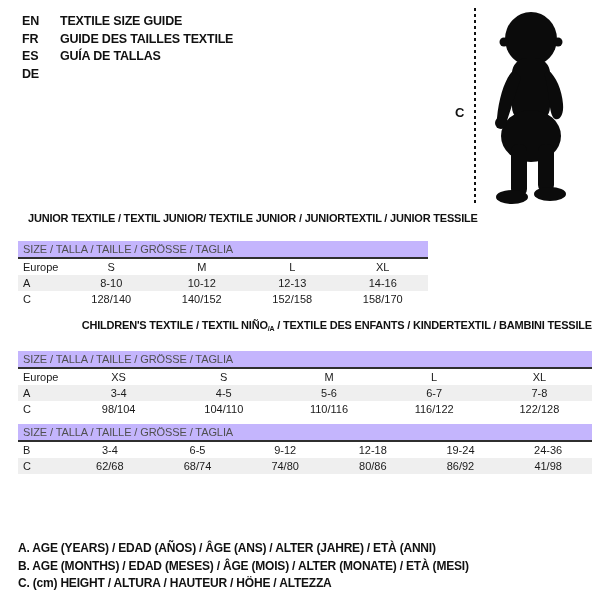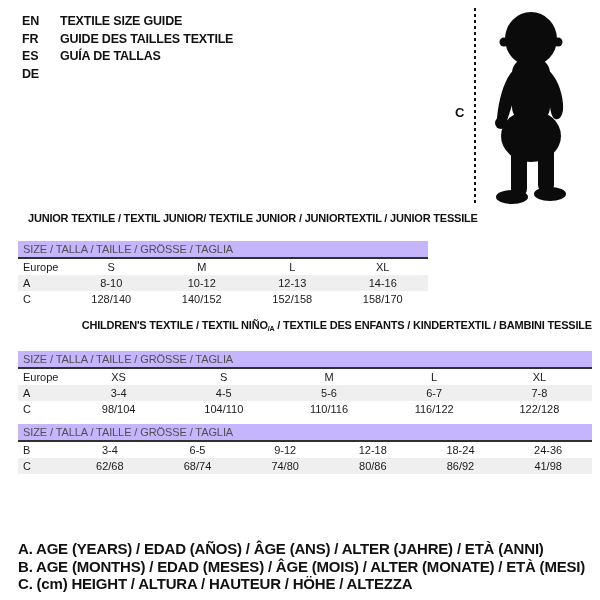--- a/index.html
+++ b/index.html
@@ -33,21 +33,21 @@
   .size-bar{
     background:#c4b5fd;color:#4f4f4f;font-size:11px;line-height:14px;
     padding:1px 0 1px 5px;border-bottom:2px solid #2f2f2f;letter-spacing:-0.1px;
   }
   table.size-table{width:100%;border-collapse:collapse;table-layout:fixed;font-size:11px;color:#1a1a1a;}
   table.size-table td{height:16px;text-align:center;padding:0;vertical-align:middle;}
   table.size-table td.lab{text-align:left;padding-left:5px;margin-left:20px;}
   col.col-label{width:48px;}
   tr.shaded{background:#efefef;}
   
-  .footnotes{position:absolute;left:18px;top:540px;font-size:15px;font-weight:bold;letter-spacing:-0.2px;line-height:17.5px;}
+  .footnotes{position:absolute;left:18px;top:540px;font-size:12px;font-weight:bold;letter-spacing:-0.2px;line-height:17.5px;}
 </style>
 </head>
 <body>
 
 <div class="page">
 
   <div class="lang-block">
     <div class="lang-row">
       <span class="lang-code">EN</span>
       <span class="lang-label">TEXTILE SIZE GUIDE</span>
@@ -172,21 +172,21 @@
           <col>
           <col>
         </colgroup>
       <tbody>
       <tr>
         <td class="lab">B</td>
         <td>3-4</td>
         <td>6-5</td>
         <td>9-12</td>
         <td>12-18</td>
-        <td>18-24</td>
+        <td>19-24</td>
         <td>24-36</td>
       </tr>
       <tr class="shaded">
         <td class="lab">C</td>
         <td>62/68</td>
         <td>68/74</td>
         <td>74/80</td>
         <td>80/86</td>
         <td>86/92</td>
         <td>41/98</td>

